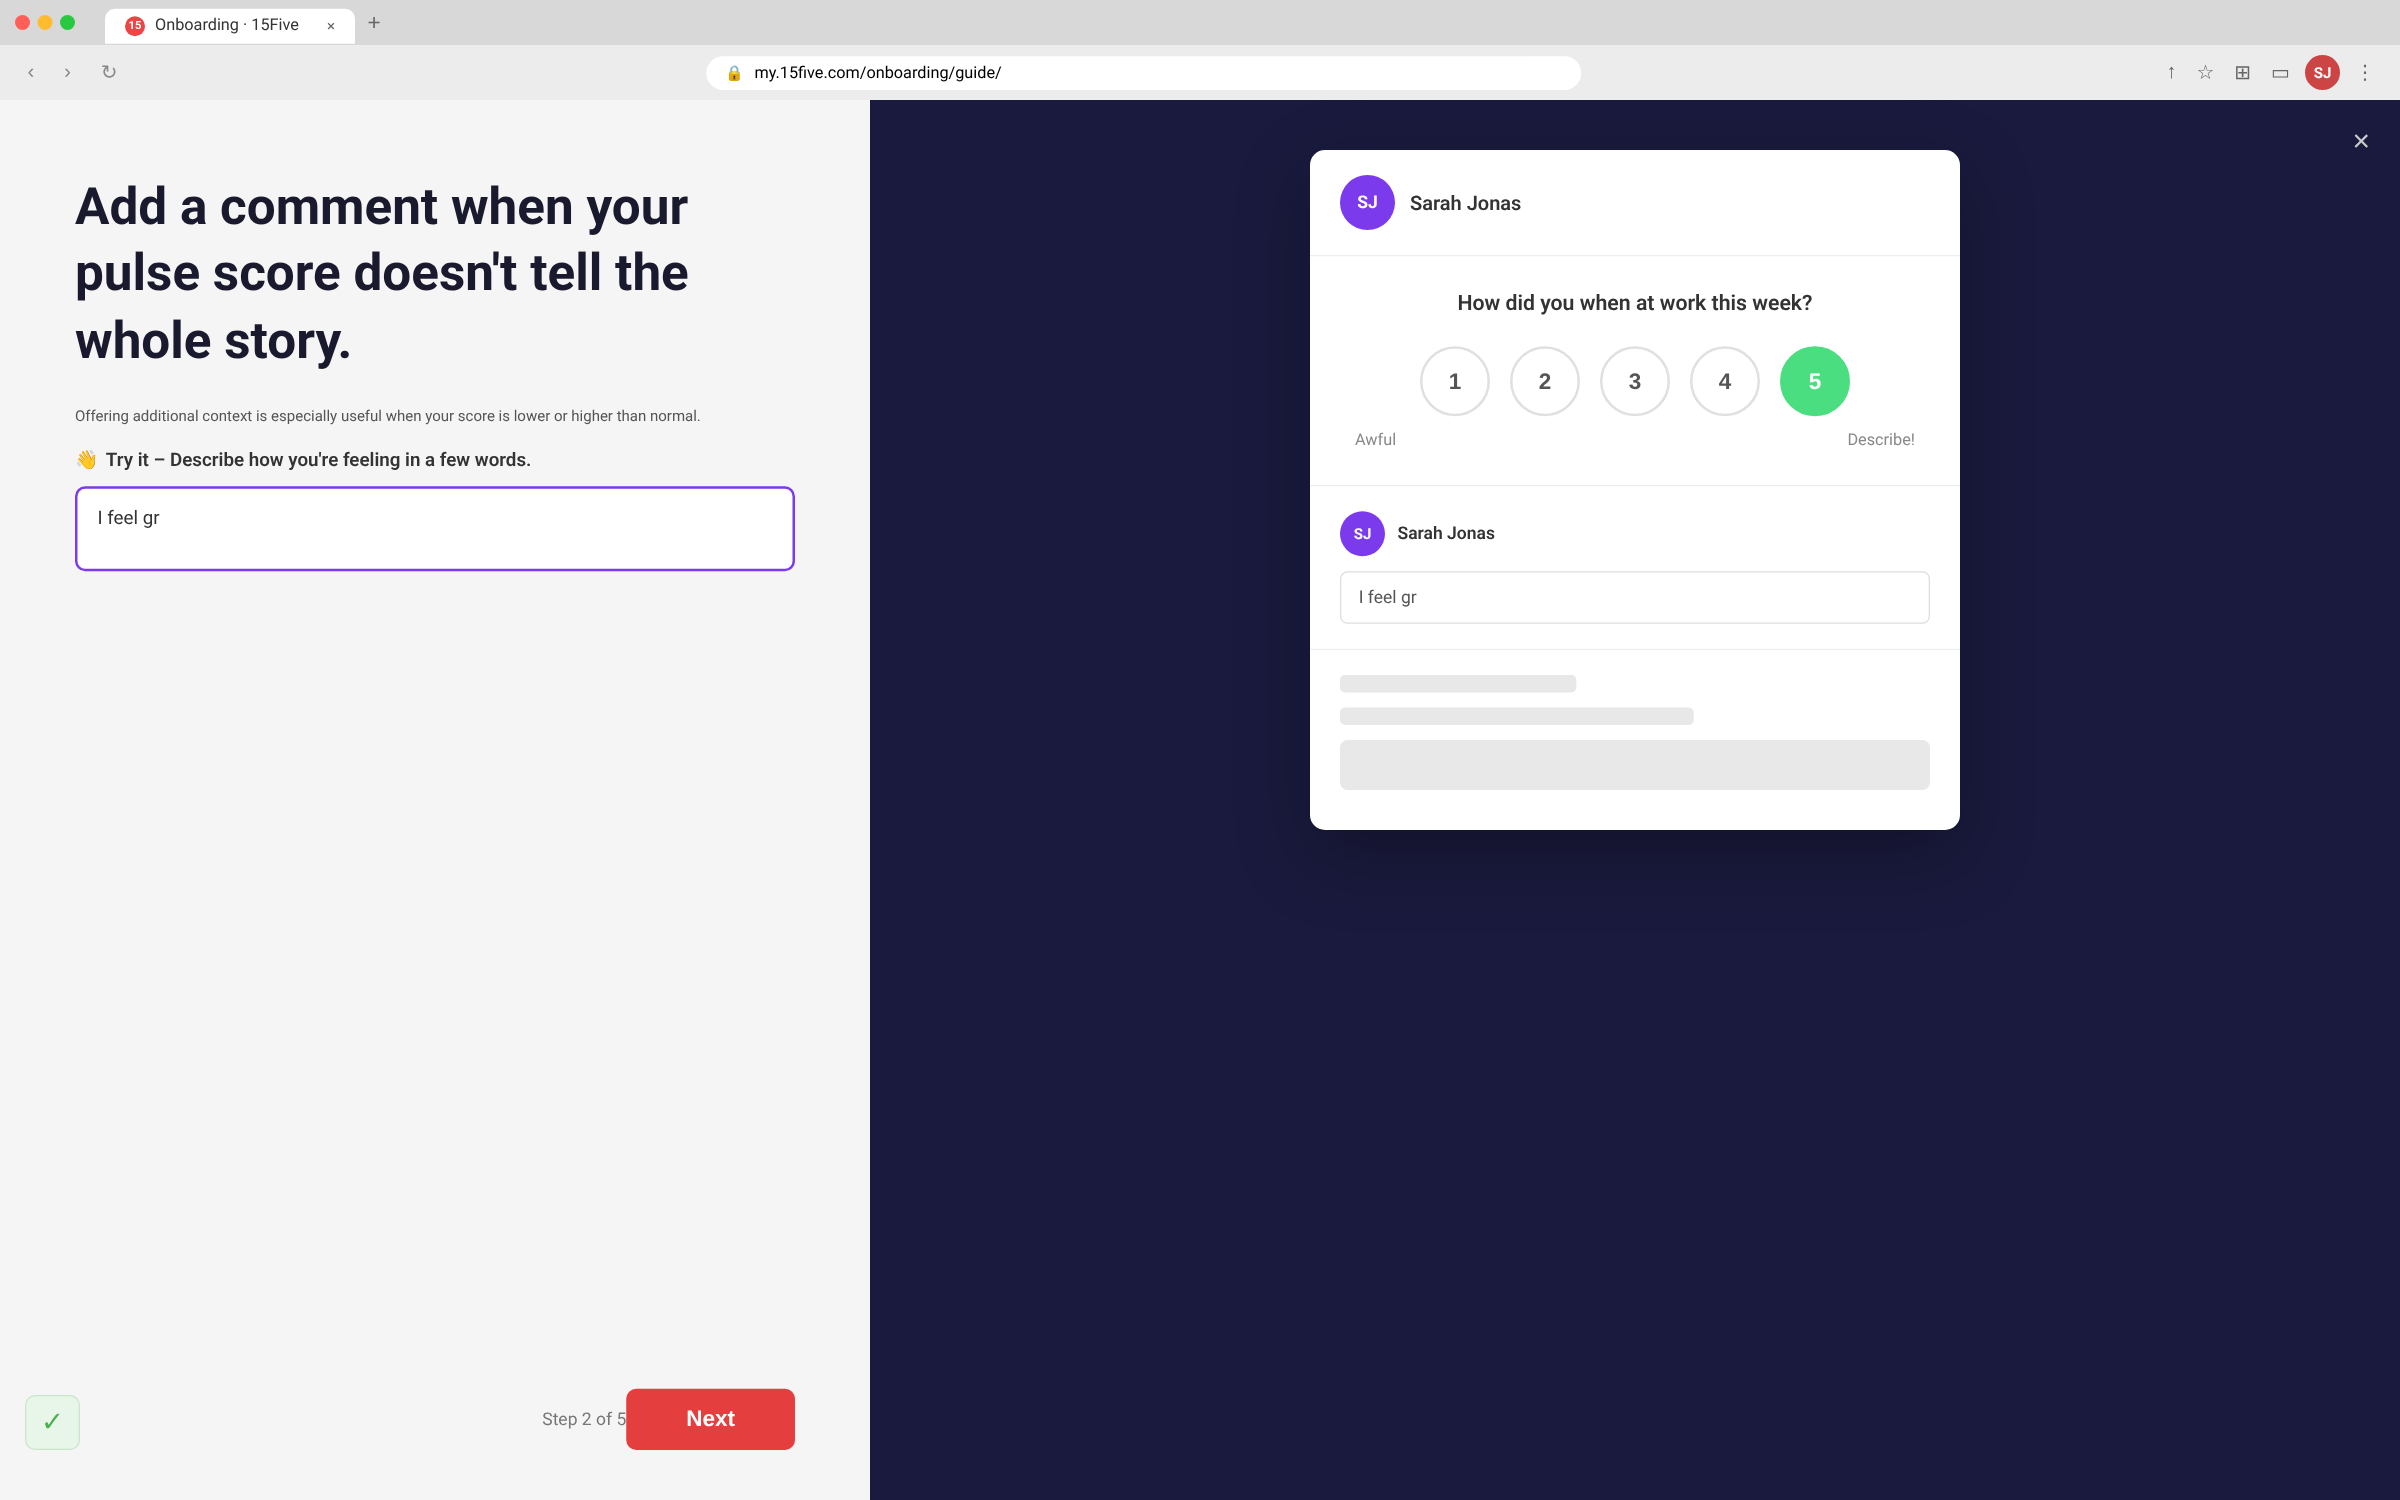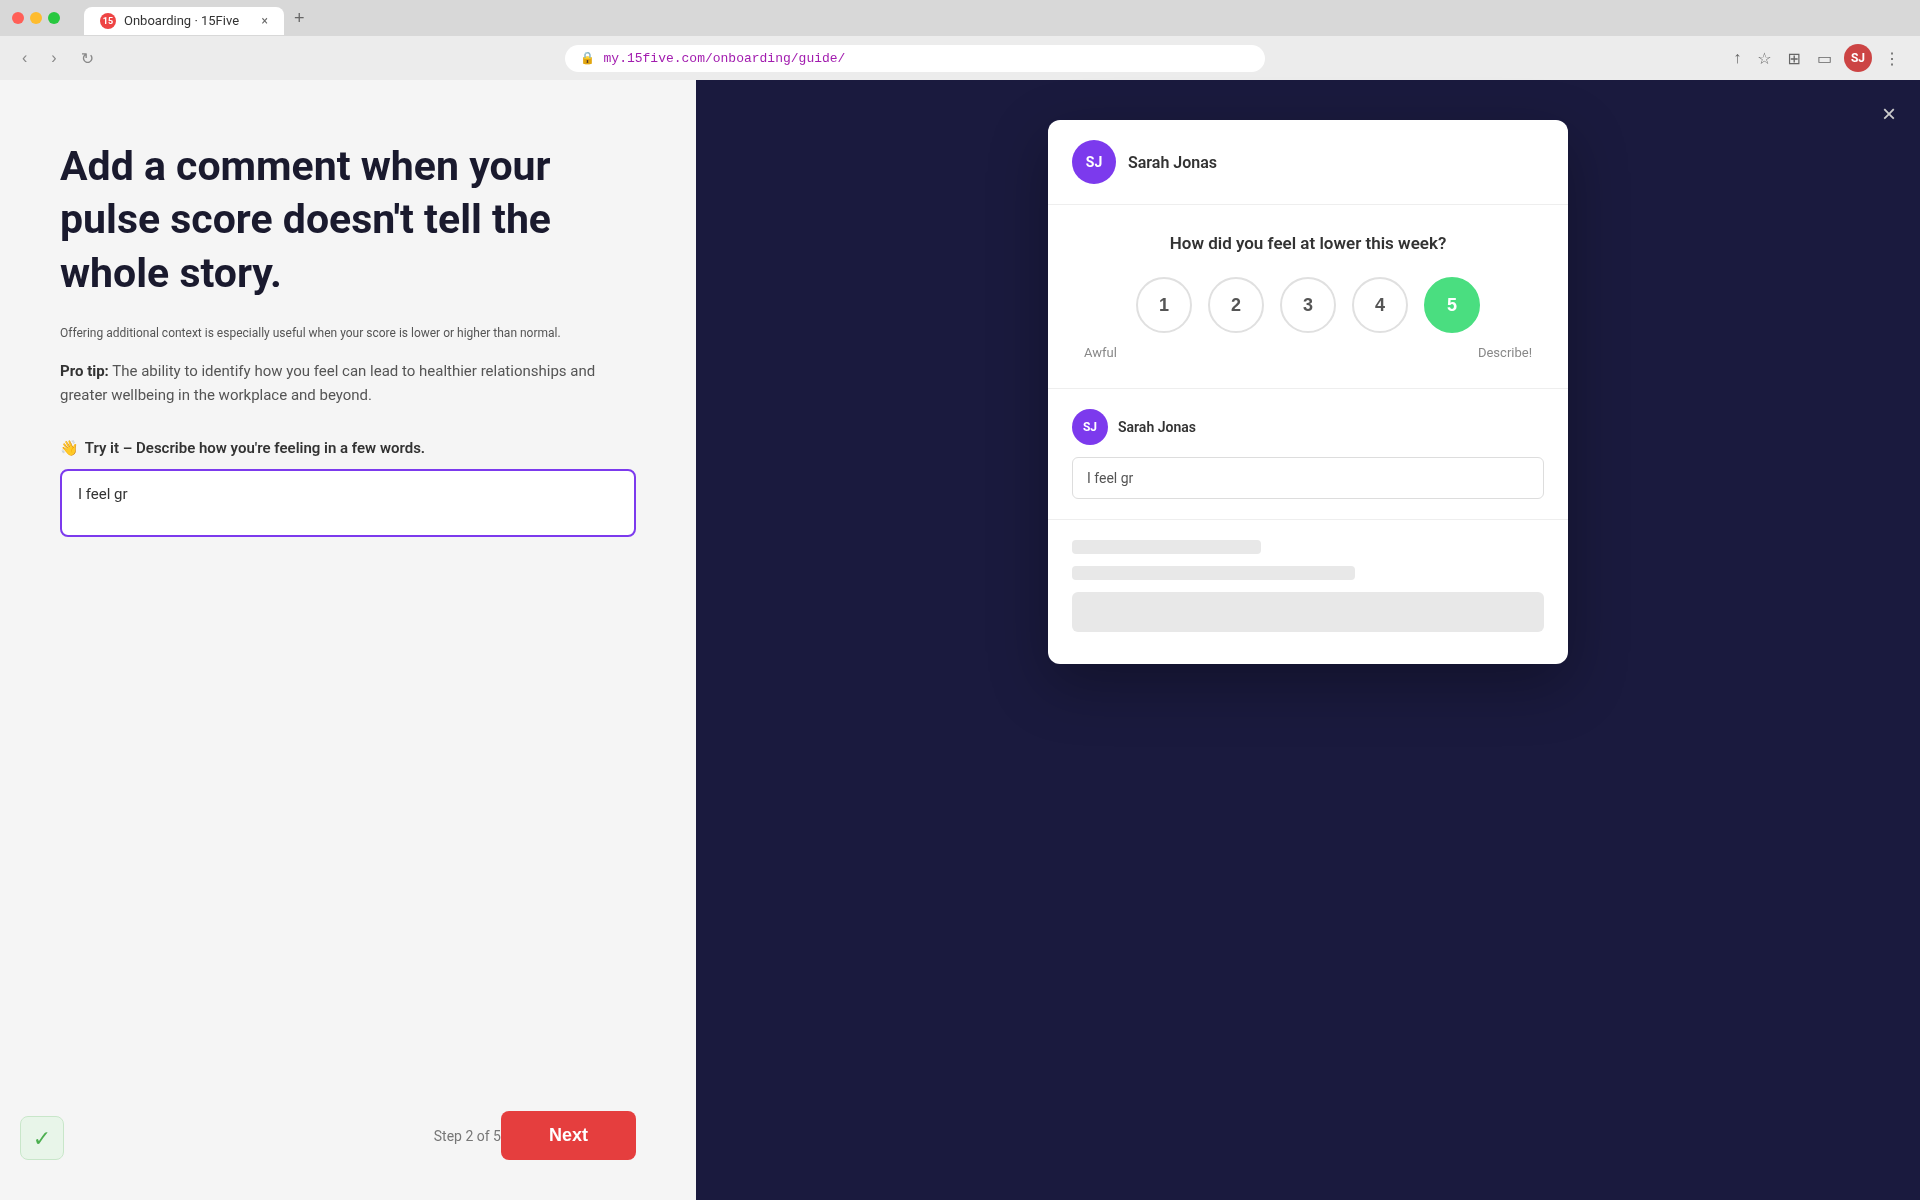--- a/index.html
+++ b/index.html
@@ -16,21 +16,21 @@
     .tab-bar { display: flex; align-items: flex-end; margin-left: 16px; flex: 1; }
     .tab { background: white; border-radius: 8px 8px 0 0; padding: 6px 16px; display: flex; align-items: center; gap: 8px; font-size: 13px; color: #333; min-width: 200px; }
     .tab-favicon { width: 16px; height: 16px; background: #e44; border-radius: 50%; display: flex; align-items: center; justify-content: center; }
     .tab-close { margin-left: auto; color: #666; font-size: 12px; cursor: pointer; }
     .tab-new { background: transparent; border: none; padding: 6px 10px; font-size: 18px; color: #666; cursor: pointer; }
 
     .browser-nav { background: #ececec; height: 44px; display: flex; align-items: center; padding: 0 16px; gap: 12px; }
     .nav-btn { background: none; border: none; font-size: 16px; color: #888; cursor: pointer; padding: 4px 6px; }
     .address-bar { flex: 1; background: white; border-radius: 20px; padding: 6px 16px; display: flex; align-items: center; gap: 8px; font-size: 13px; color: #333; max-width: 700px; margin: 0 auto; }
     .lock-icon { color: #666; font-size: 12px; }
-    .address-text { flex: 1; color: #a21caf; font-family: Liberation Mono, monospace; }
+    .address-text { flex: 1; color: #000000; }
     .nav-actions { display: flex; gap: 8px; align-items: center; }
     .nav-action-btn { background: none; border: none; font-size: 16px; color: #666; cursor: pointer; padding: 4px; }
     .avatar-btn { width: 28px; height: 28px; border-radius: 50%; background: #c44; display: flex; align-items: center; justify-content: center; color: white; font-size: 12px; font-weight: bold; }
 
     
     .main-layout { display: flex; height: calc(1200px - 80px); }
 
     
     .left-panel { width: 696px; background: #f5f5f5; padding: 60px 60px 40px 60px; display: flex; flex-direction: column; position: relative; }
     .left-content { flex: 1; }
@@ -116,24 +116,20 @@
     </div>
   </div>
 </div>
 
 <div class="main-layout">
 
   <div class="left-panel">
     <div class="left-content">
       <h1 class="main-title">Add a comment when your pulse score doesn't tell the whole story.</h1>
       <p class="description">Offering additional context is especially useful when your score is lower or higher than normal.</p>
-      <p class="pro-tip">
-        <strong>Pro tip:</strong>
-        <span> The ability to identify how you feel can lead to healthier relationships and greater wellbeing in the workplace and beyond.</span>
-      </p>
       <div class="try-it-label">
         <span>👋</span>
         <span>Try it – Describe how you're feeling in a few words.</span>
       </div>
       <textarea class="comment-input" rows="2" style="">I feel gr</textarea>
     </div>
     <div class="left-footer">
       <span class="step-label">Step 2 of 5</span>
       <button class="next-btn">Next</button>
     </div>
@@ -147,21 +143,21 @@
     <button class="close-btn">×</button>
 
     <div class="modal-card">
 
       <div class="modal-header">
         <div class="avatar">SJ</div>
         <span class="user-name">Sarah Jonas</span>
       </div>
 
       <div class="modal-pulse">
-        <div class="pulse-question">How did you feel at lower this week?</div>
+        <div class="pulse-question">How did you when at work this week?</div>
         <div class="score-buttons">
           <button class="score-btn">1</button>
           <button class="score-btn">2</button>
           <button class="score-btn">3</button>
           <button class="score-btn">4</button>
           <button class="score-btn active">5</button>
         </div>
         <div class="score-labels">
           <span class="score-label">Awful</span>
           <span class="score-label">Describe!</span>

